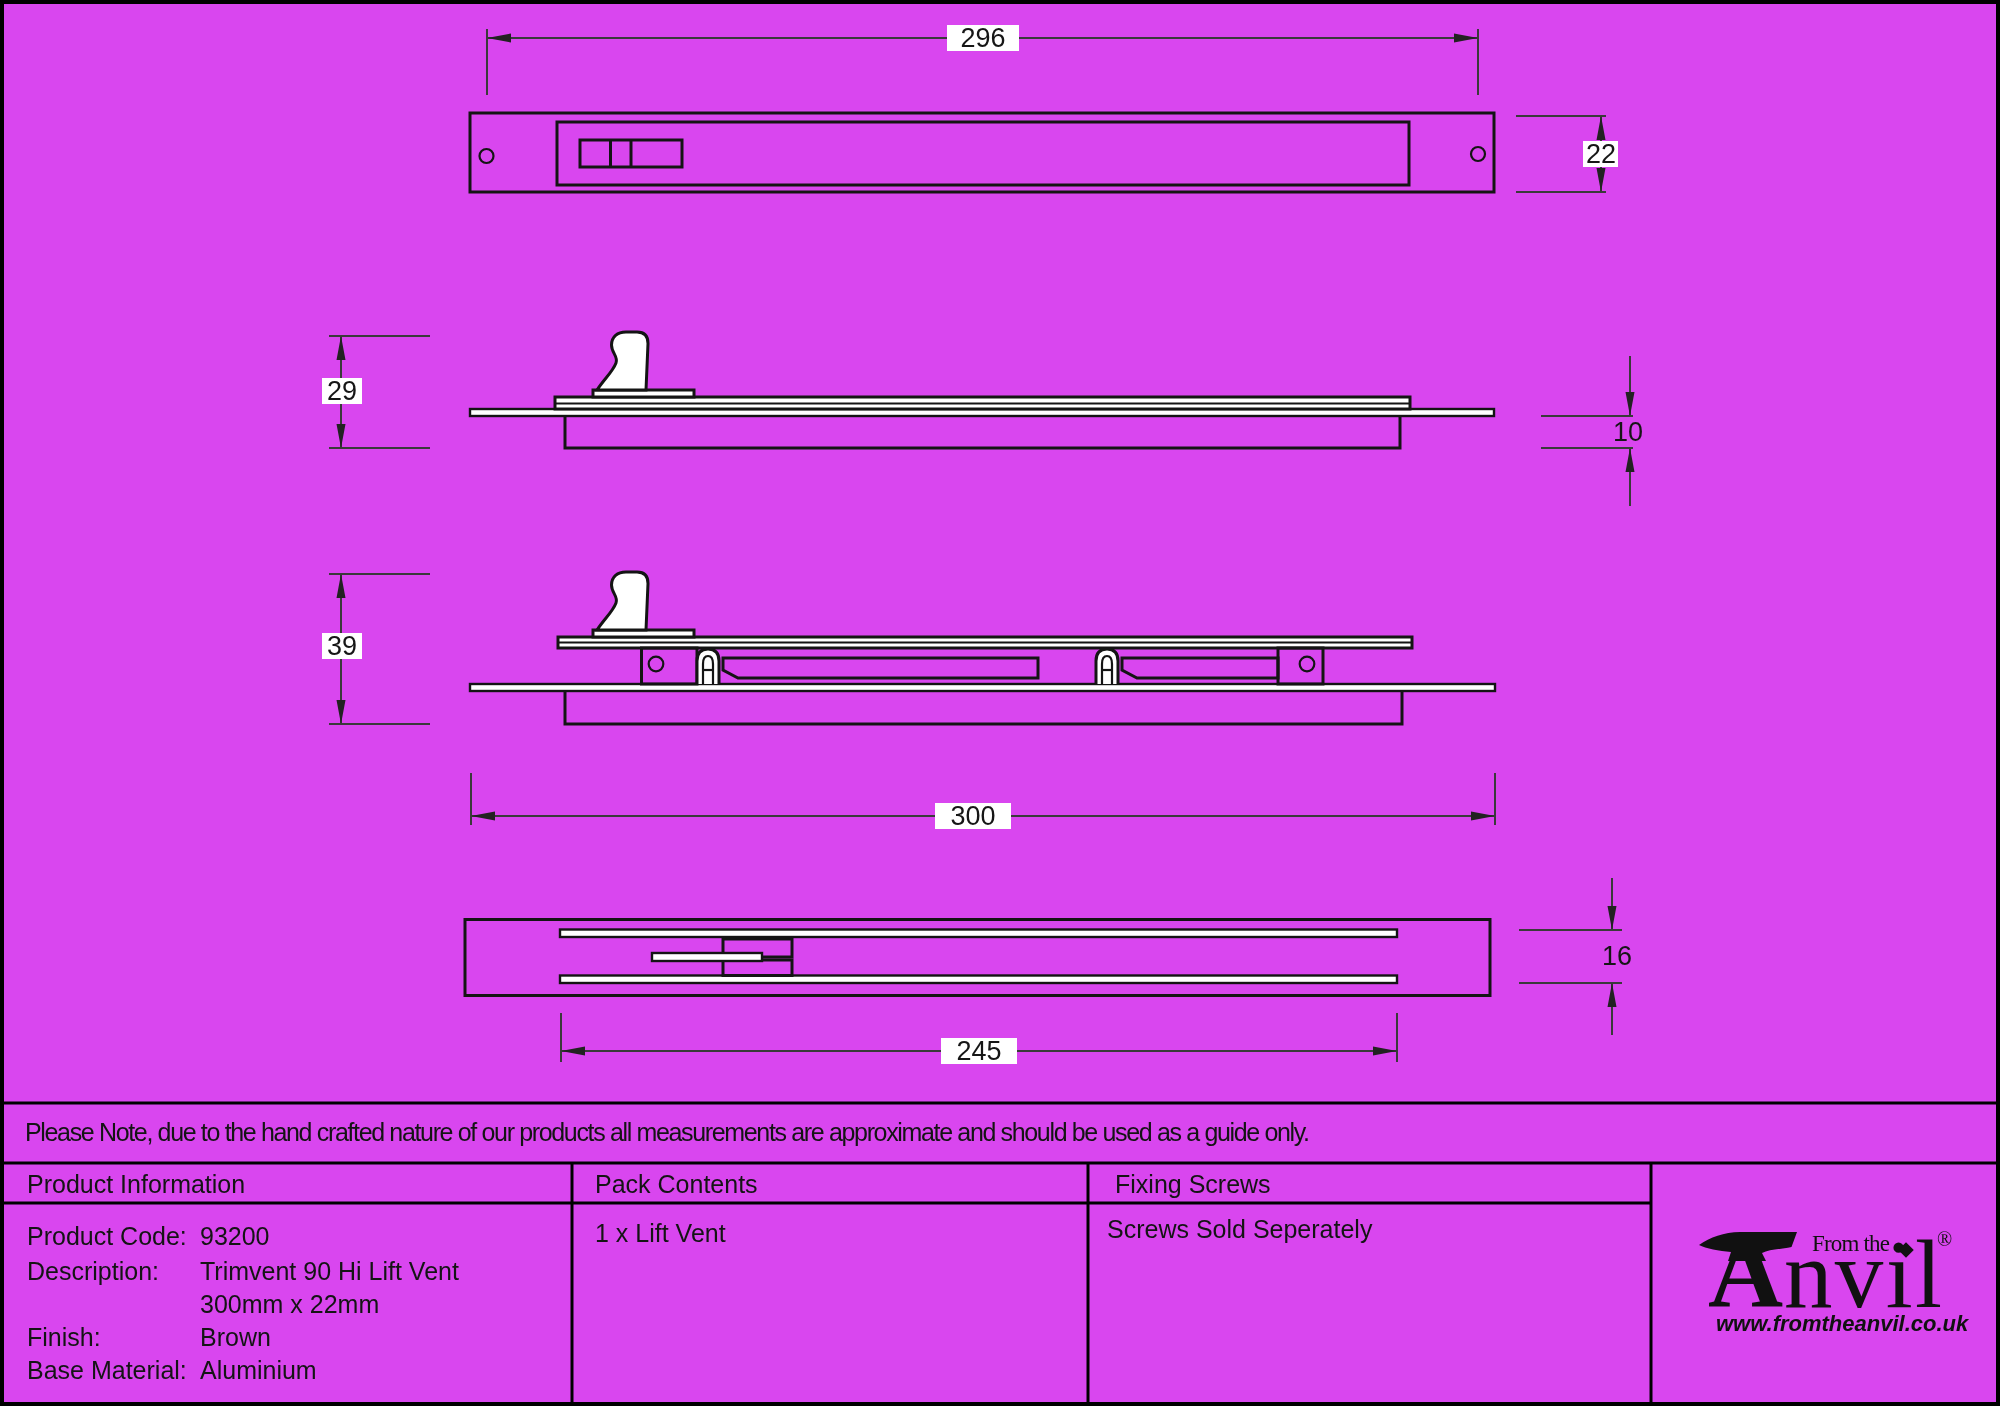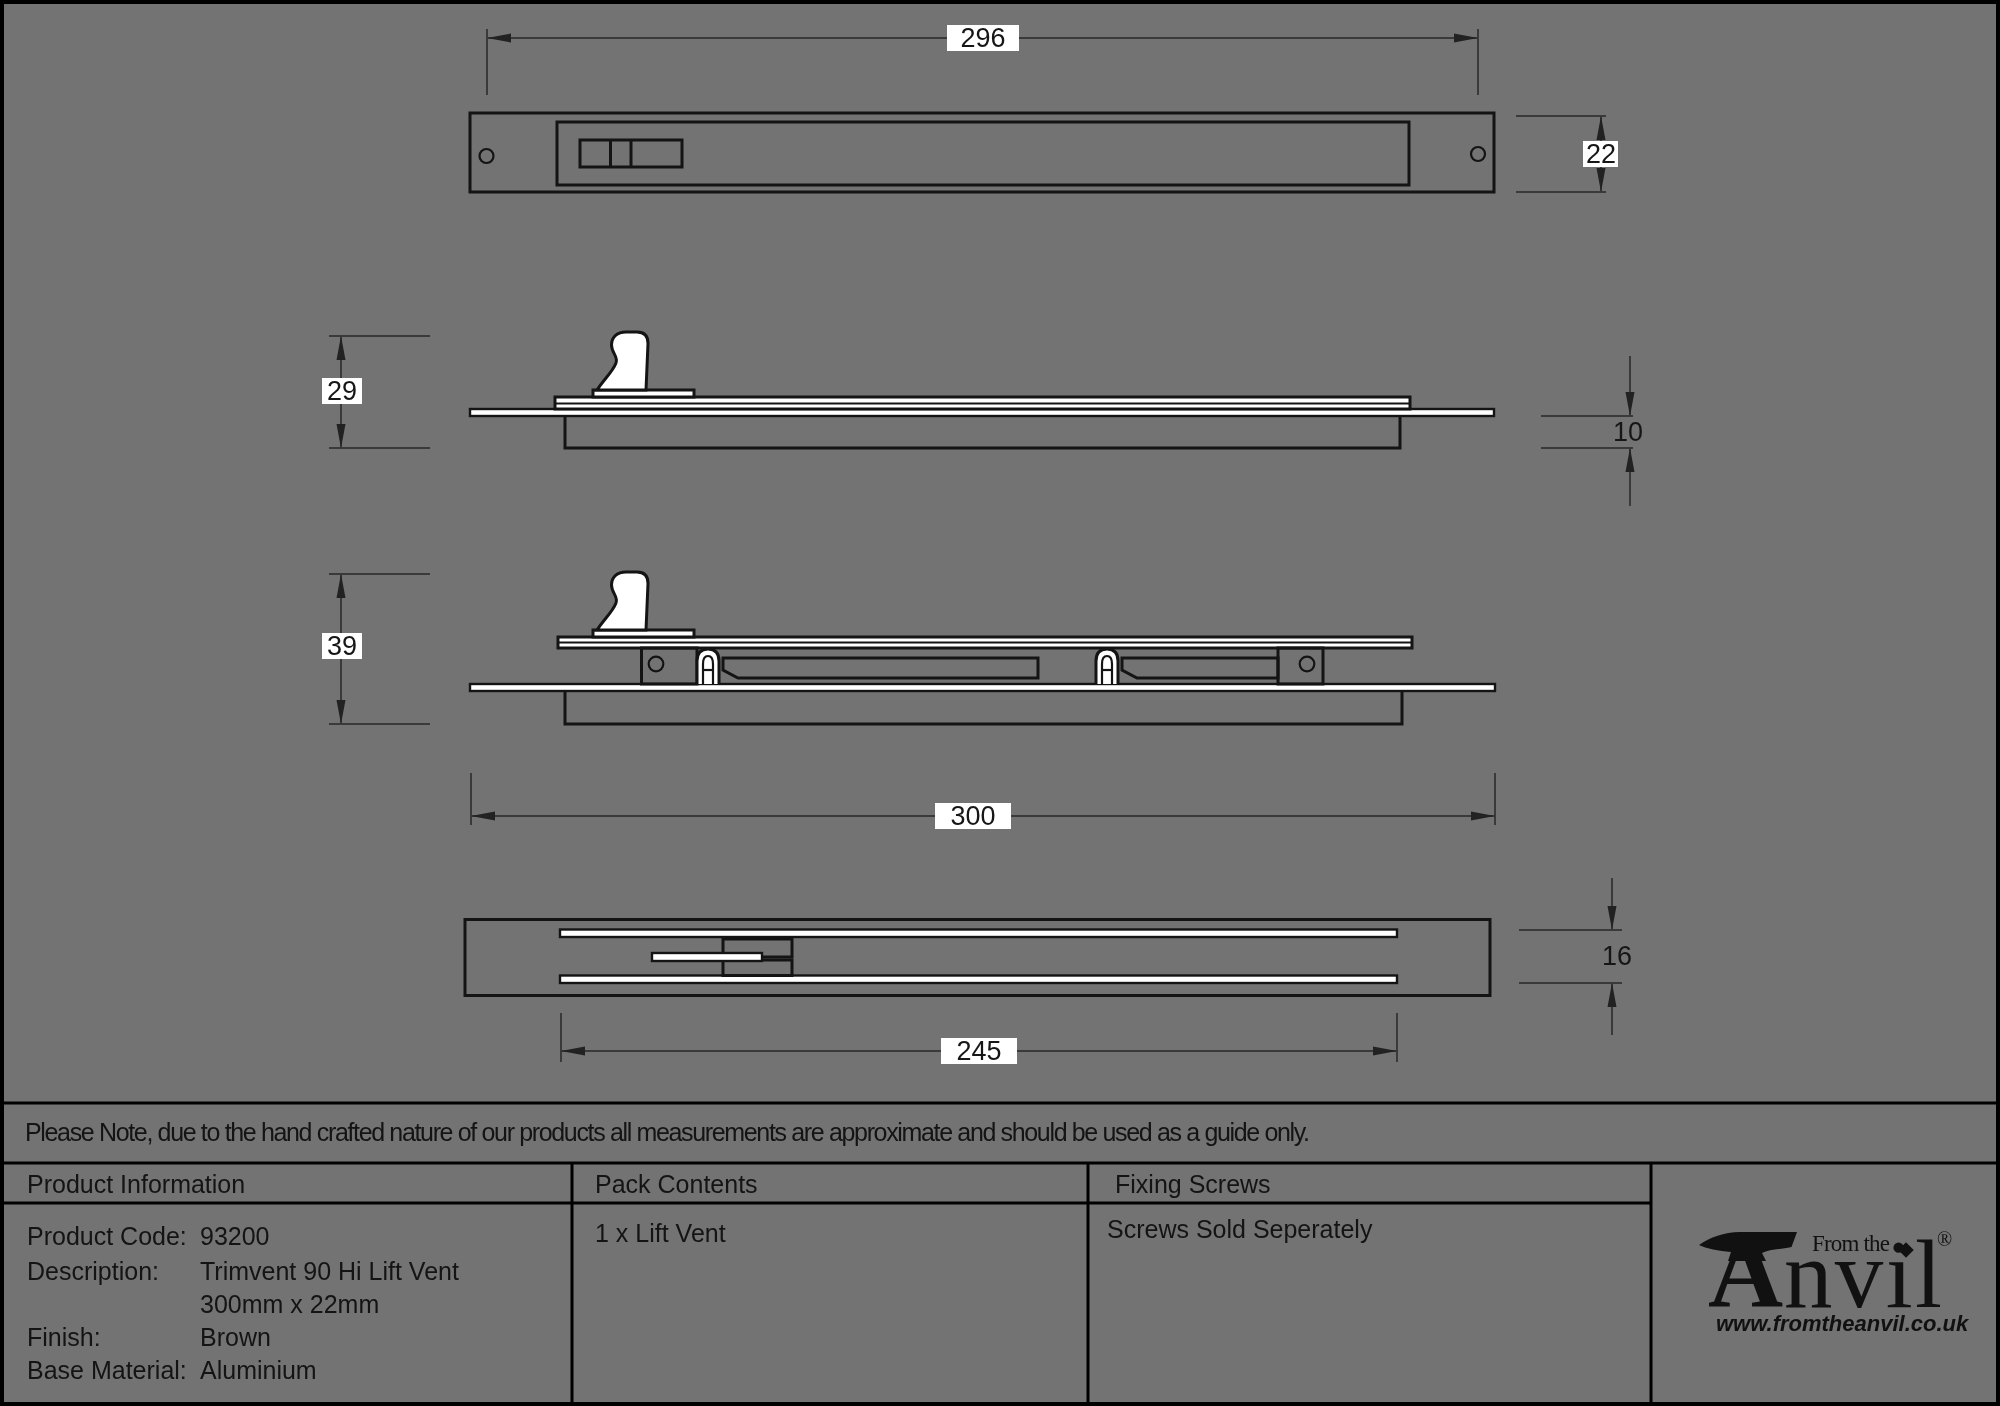--- a/index.html
+++ b/index.html
@@ -1,16 +1,16 @@
 <!DOCTYPE html>
 <html><head>
 <meta charset="utf-8">
 <style>
   html,body{margin:0;padding:0;background:#fff;}
-  #page{position:relative;width:2000px;height:1406px;background:#737373;overflow:hidden;}
+  #page{position:relative;width:2000px;height:1406px;background:#d946ef;overflow:hidden;}
   svg{position:absolute;left:0;top:0;}
   text{font-family:"Liberation Sans",sans-serif;}
   .ln{fill:none;stroke:#141414;stroke-width:3;}
   .lnf{fill:#fff;stroke:#141414;stroke-width:3;}
   .ln2{fill:none;stroke:#141414;stroke-width:2.2;}
   .lnf2{fill:#fff;stroke:#141414;stroke-width:2.4;}
   .dim{fill:none;stroke:#3a3a3a;stroke-width:2;}
   .ar{fill:#222;stroke:none;}
   .bg{fill:#fff;stroke:none;}
   .dtx{font-size:27px;fill:#161616;text-anchor:middle;}

